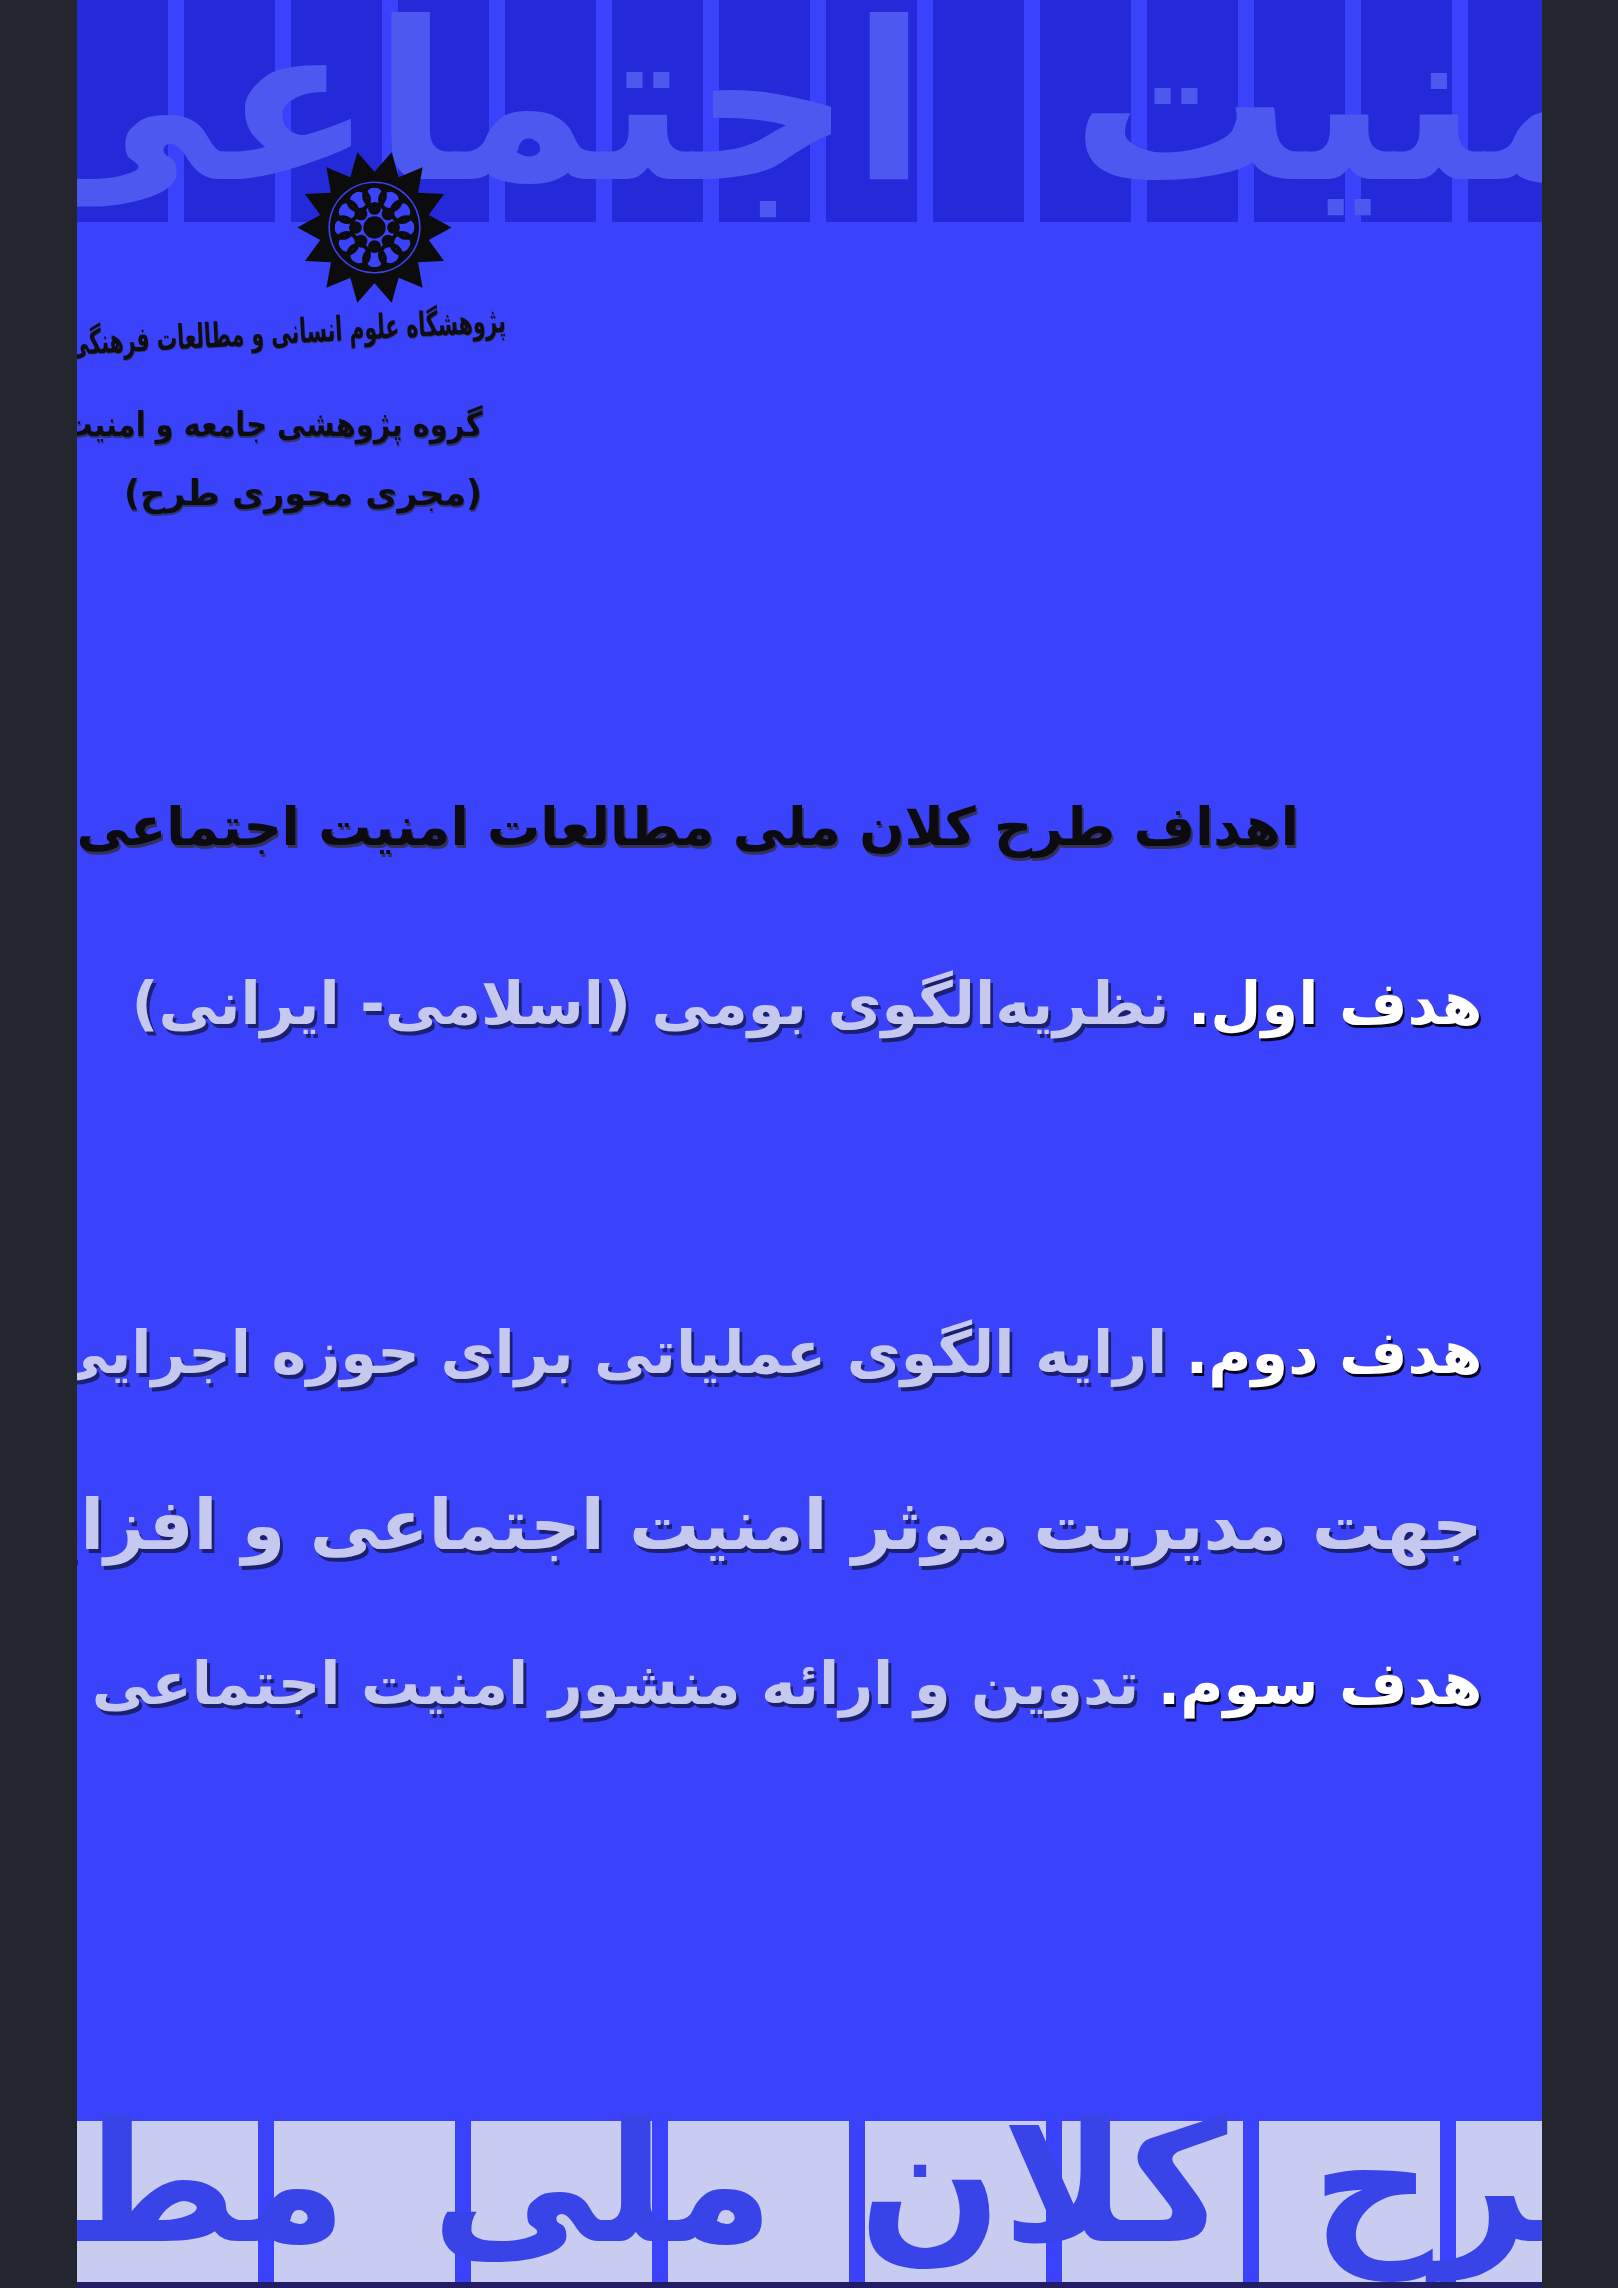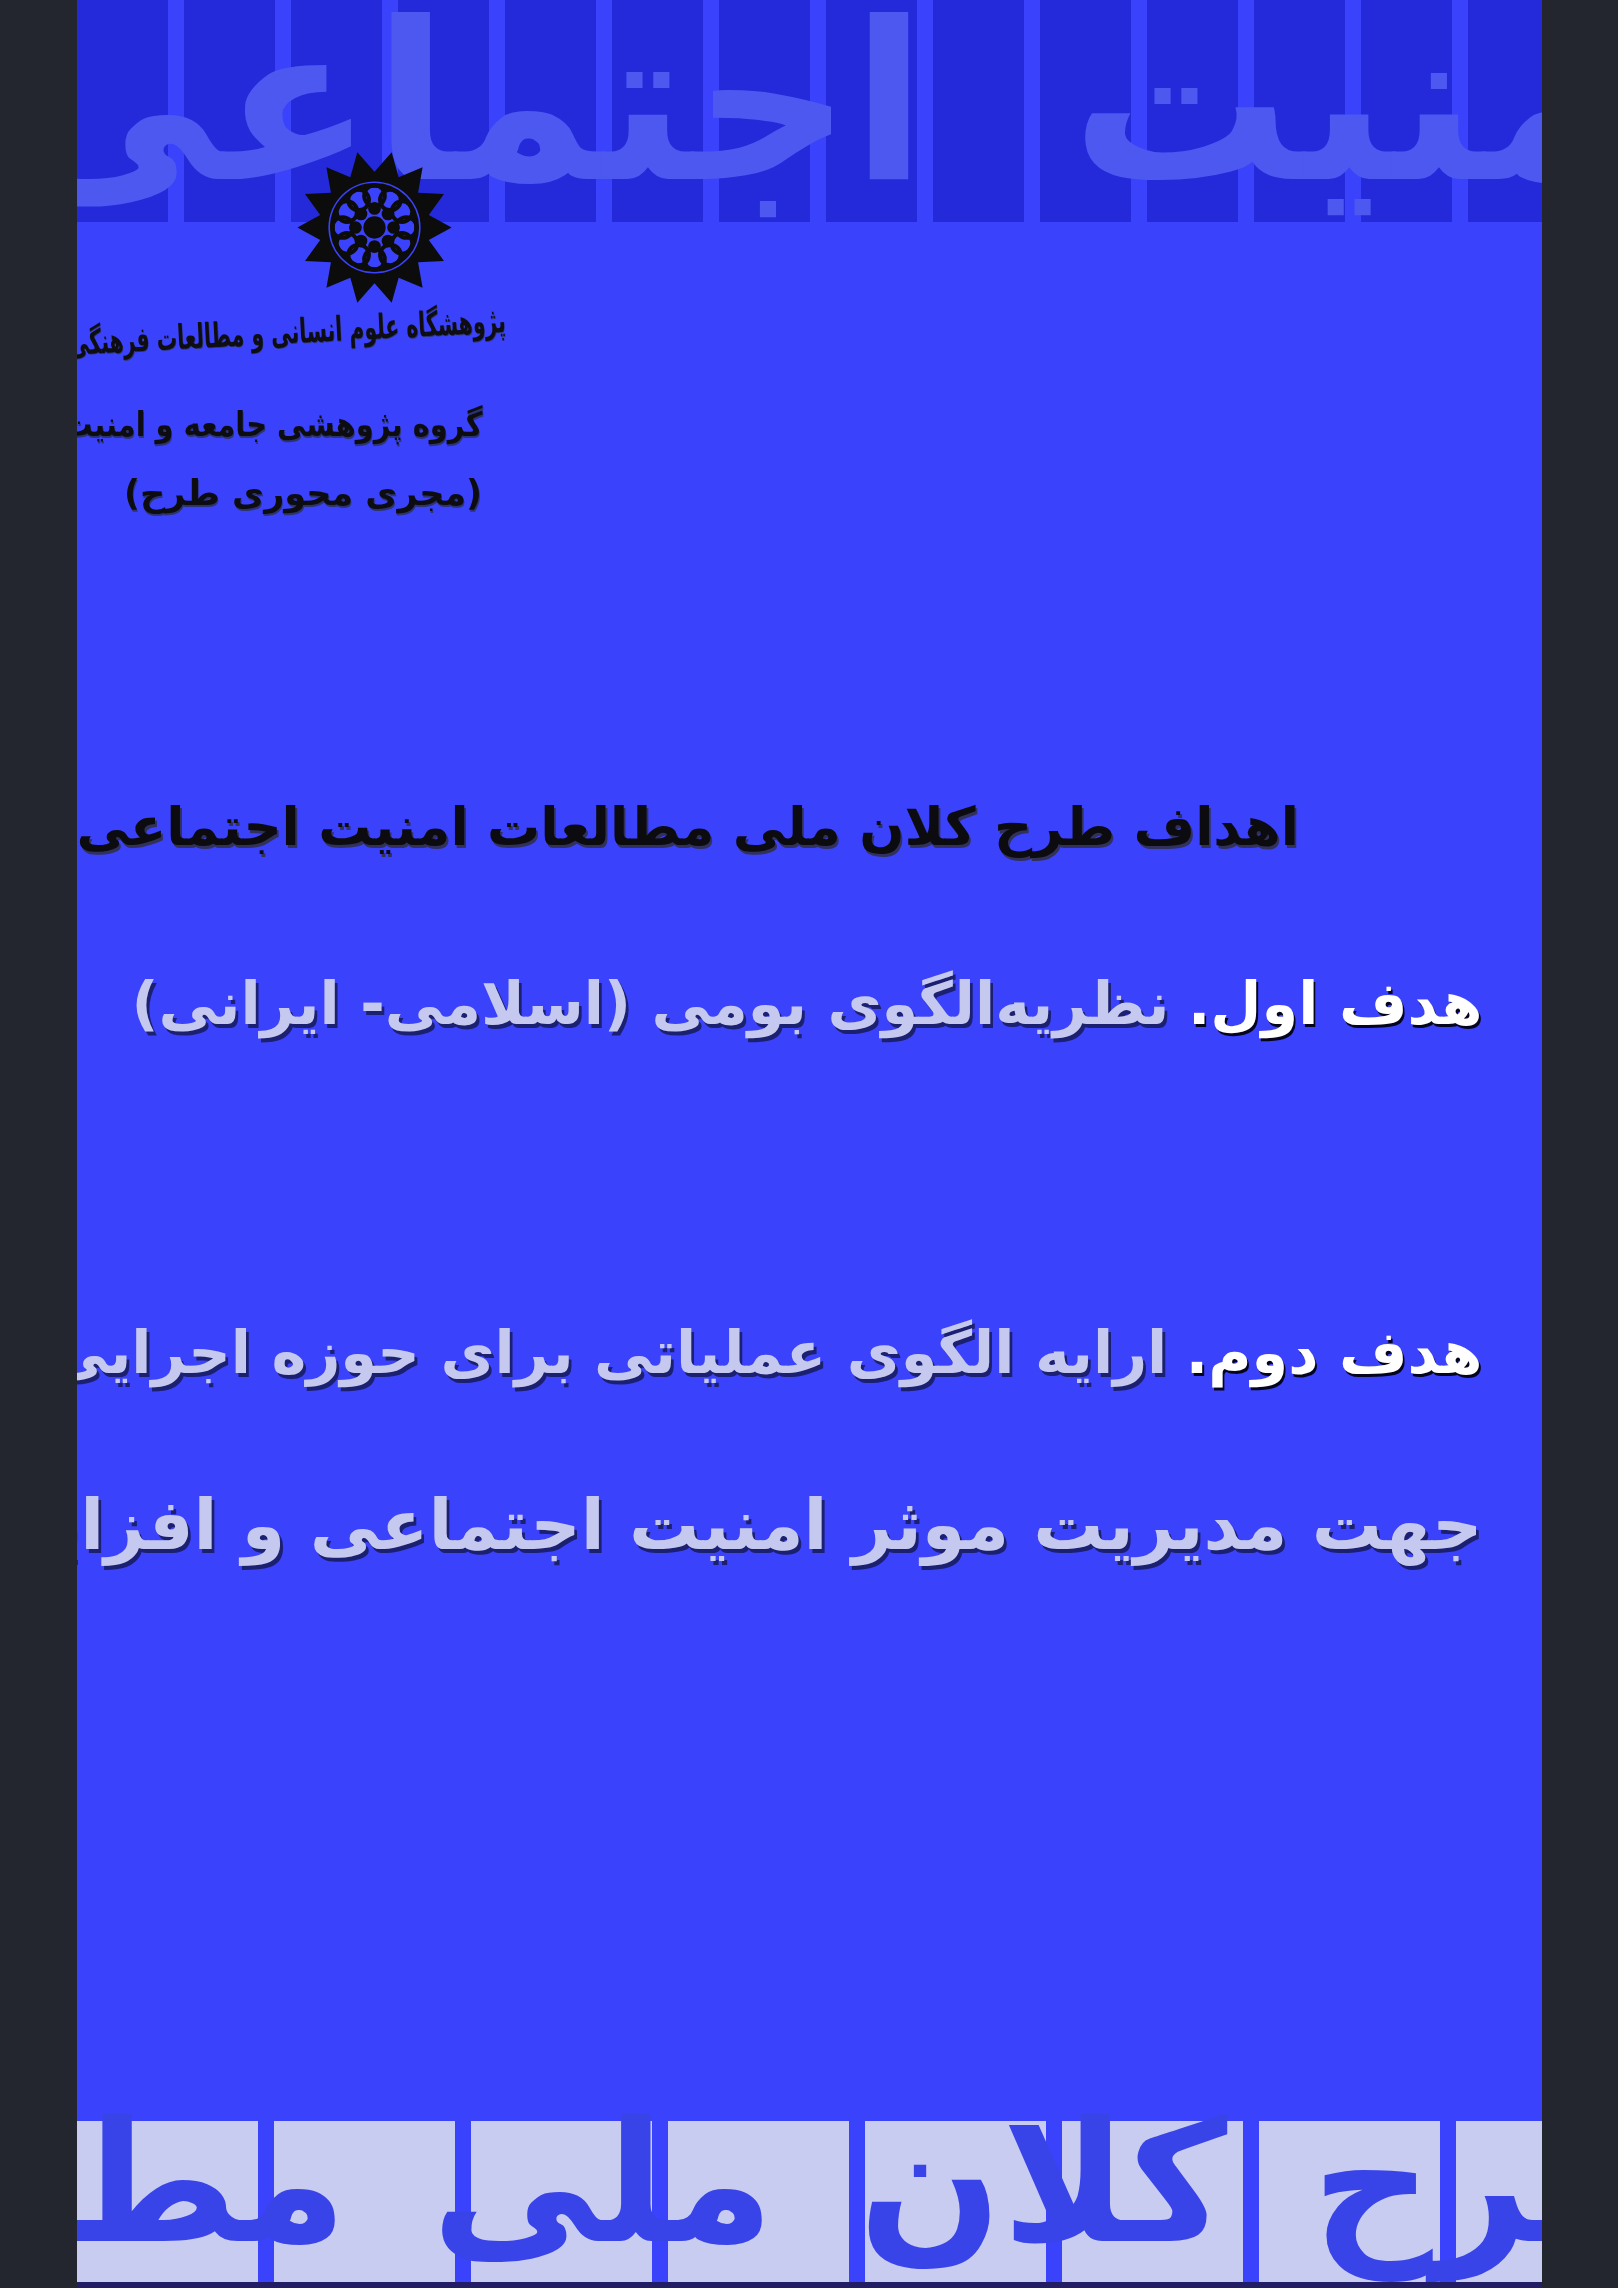--- a/index.html
+++ b/index.html
@@ -153,19 +153,22 @@
 
 
   <div class="goal-line l3">
     <span class="goal-label">هدف دوم.</span><span>ارایه الگوی عملیاتی برای حوزه اجرایی</span>
   </div>
 
   <div class="goal-line l4">
     <span>جهت مدیریت موثر امنیت اجتماعی و افزایش آن در کشور</span>
   </div>
 
+  <div class="goal-line l5">
+    <span class="goal-label">هدف سوم.</span><span>تدوین و ارائه منشور امنیت اجتماعی</span>
+  </div>
 
   <div class="bottom-banner">
     <div class="banner-glyphs">طرح کلان ملی مطالعات</div>
   </div>
 
 </div>
 
 
 </body></html>

